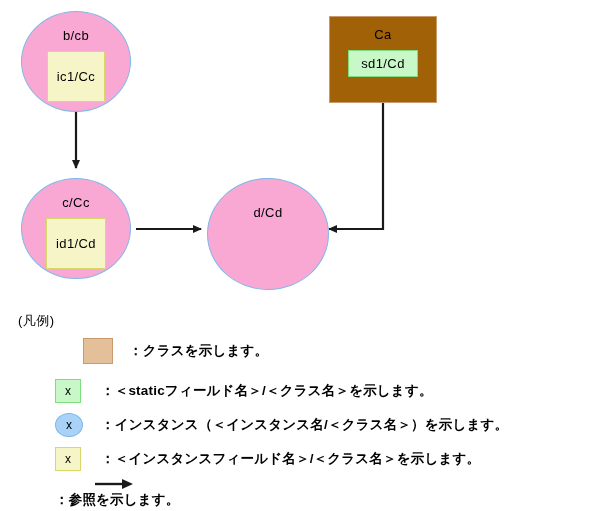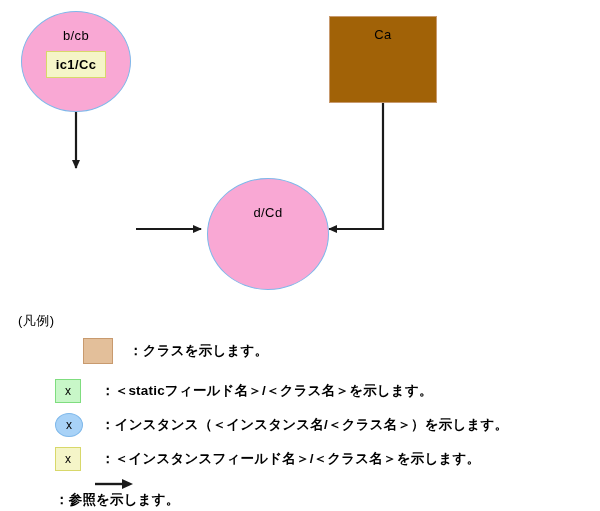--- a/index.html
+++ b/index.html
@@ -85,23 +85,22 @@
     letter-spacing: 0.4px;
     line-height: 1;
     white-space: nowrap;
     display: flex;
     align-items: center;
     justify-content: center;
   }
   .field-instance {
     background: #f5f5c8;
     border: 1.5px solid #d8d86a;
-    padding: 6px 9px;
+    padding: 18px 9px;
     margin-top: 9px;
-    font-weight: bold;
   }
   .field-static {
     background: #c8f7c8;
     border: 1.5px solid #7fdd7f;
     padding: 6px 12px;
     margin-top: 9px;
   }
 
   
   #legend {
@@ -202,27 +201,32 @@
     <path d="M136,229 L201,229" stroke="#1a1a1a" stroke-width="2.2" fill="none" marker-end="url(#arrowhead)"></path>
 
     <path d="M383,103 L383,229 L329,229" stroke="#1a1a1a" stroke-width="2.2" fill="none" marker-end="url(#arrowhead)"></path>
   </svg>
 
   <div class="node instance" style="left:21px; top:11px; width:110px; height:101px;">
     <div class="node-title">b/cb</div>
     <div class="field field-instance">ic1/Cc</div>
   </div>
 
+  <div class="node instance" style="left:21px; top:178px; width:110px; height:101px;">
+    <div class="node-title">c/Cc</div>
+    <div class="field field-instance">id1/Cd</div>
+  </div>
 
   <div class="node instance no-field" style="left:207px; top:178px; width:122px; height:112px;">
     <div class="node-title" style="position:relative; top:-22px;">d/Cd</div>
   </div>
 
   <div class="node klass" style="left:329px; top:16px; width:108px; height:87px;">
     <div class="node-title">Ca</div>
+    <div class="field field-static">sd1/Cd</div>
   </div>
 
 </div>
 
 <div id="legend">
 
   <div id="legend-title">(凡例)</div>
 
   <div class="legend-row" style="top:36px;margin-left:28px;">
     <span class="legend-swatch-wrap">

